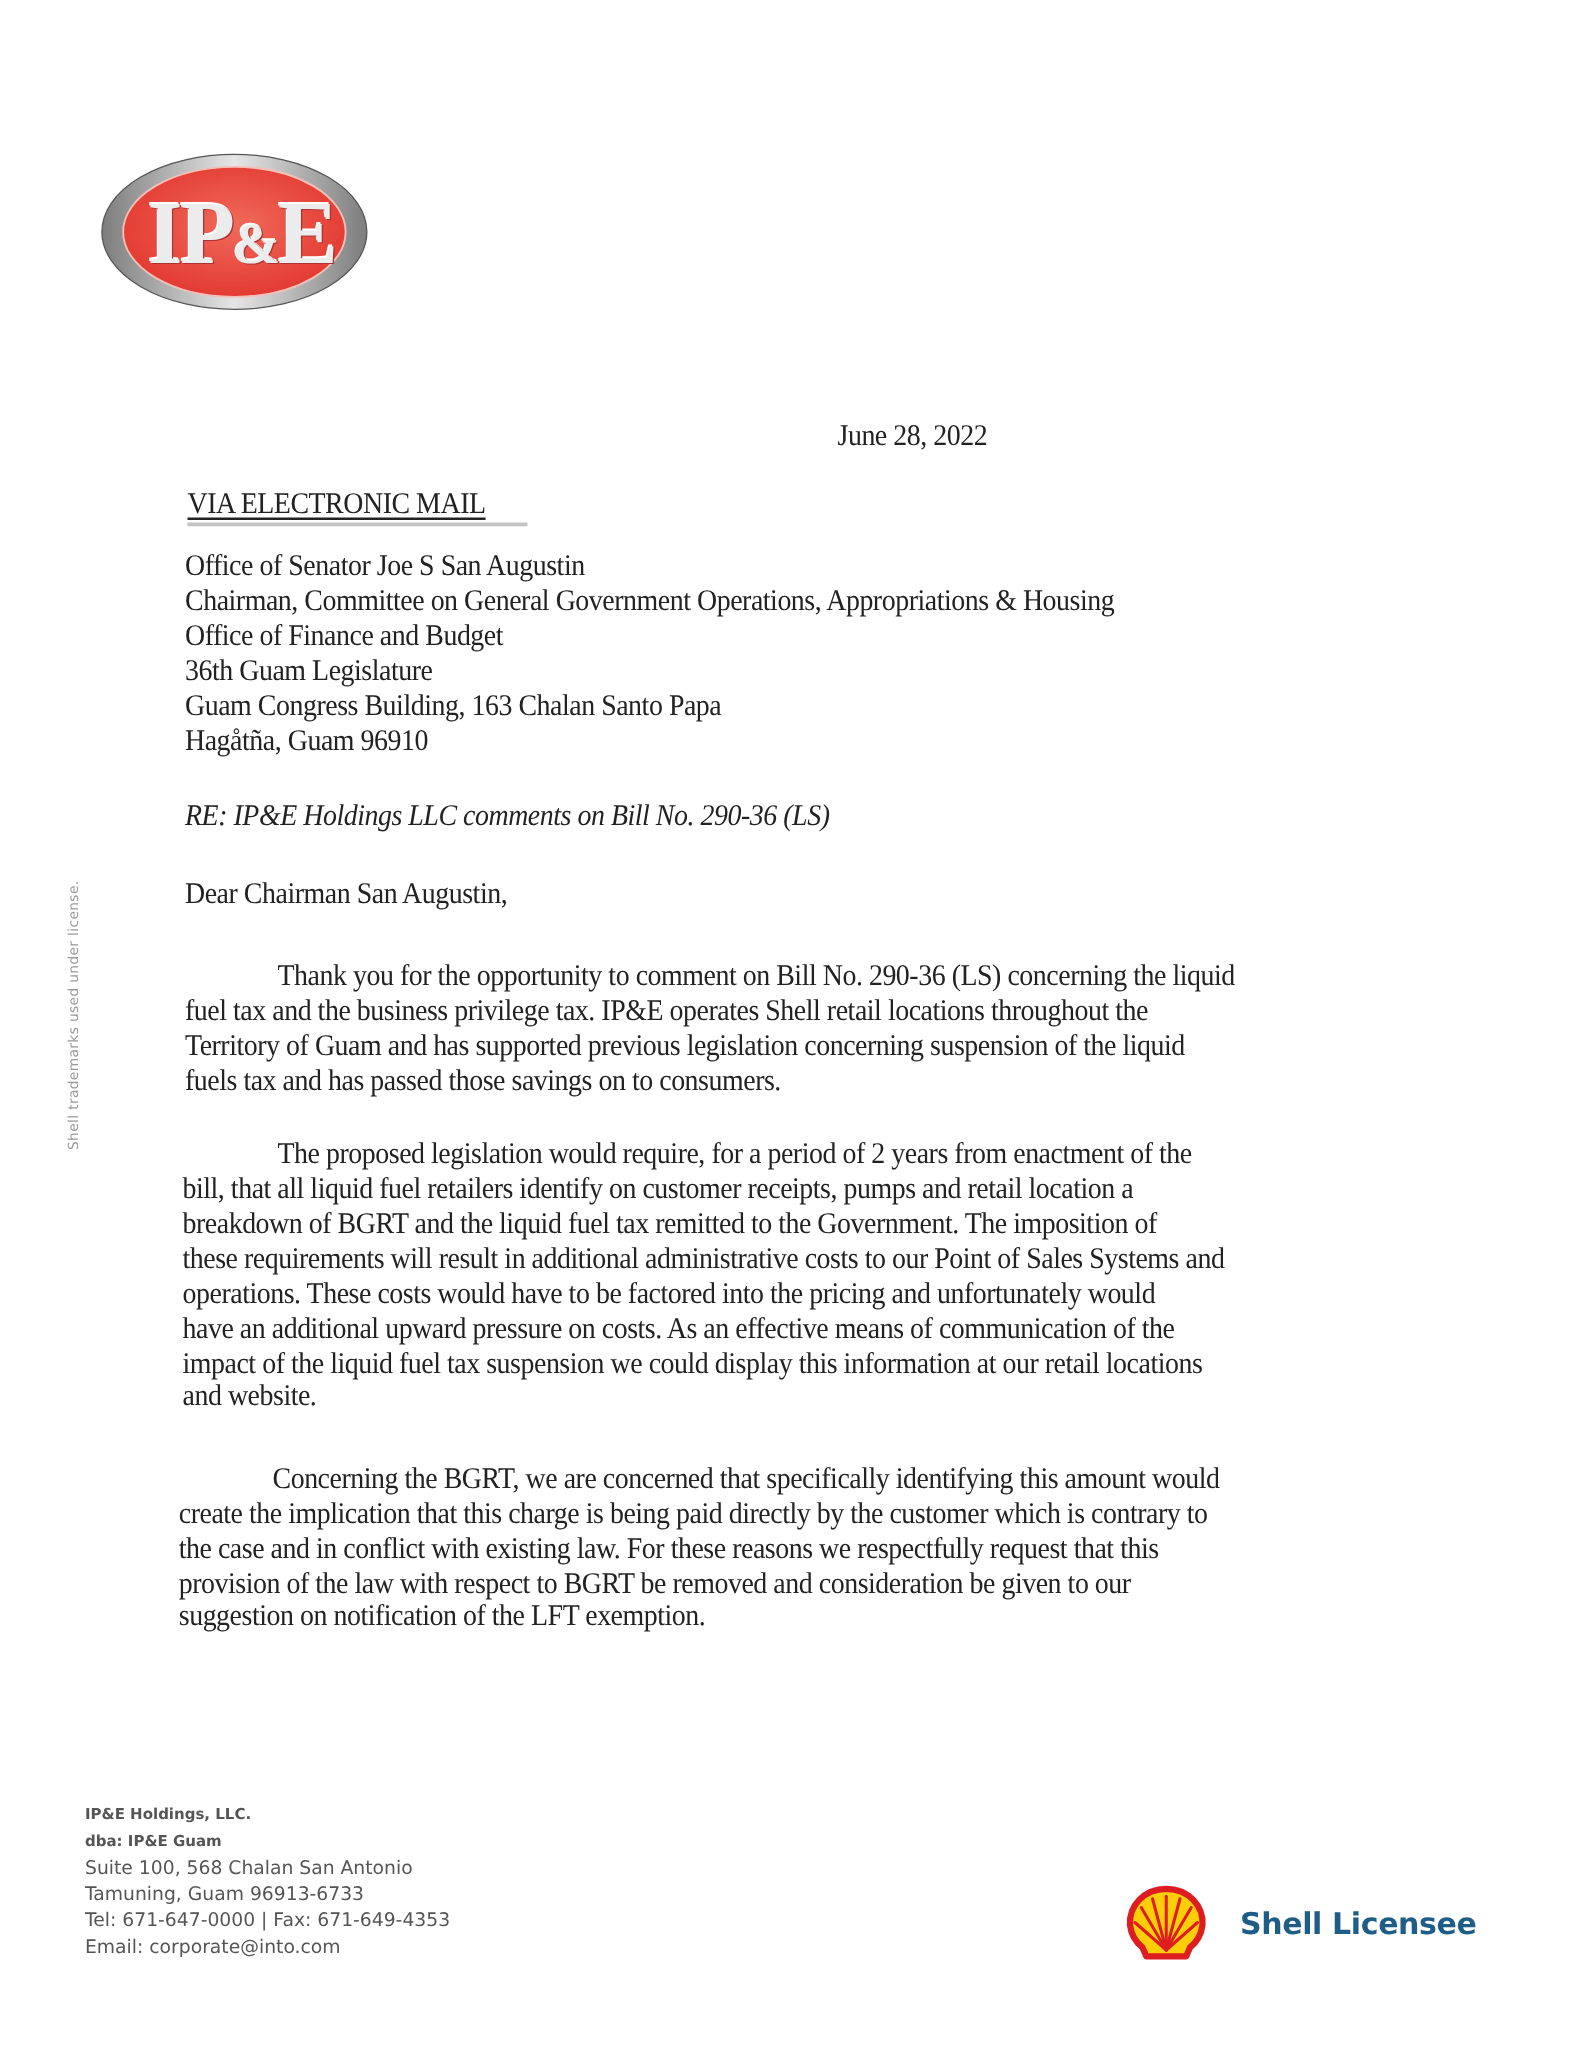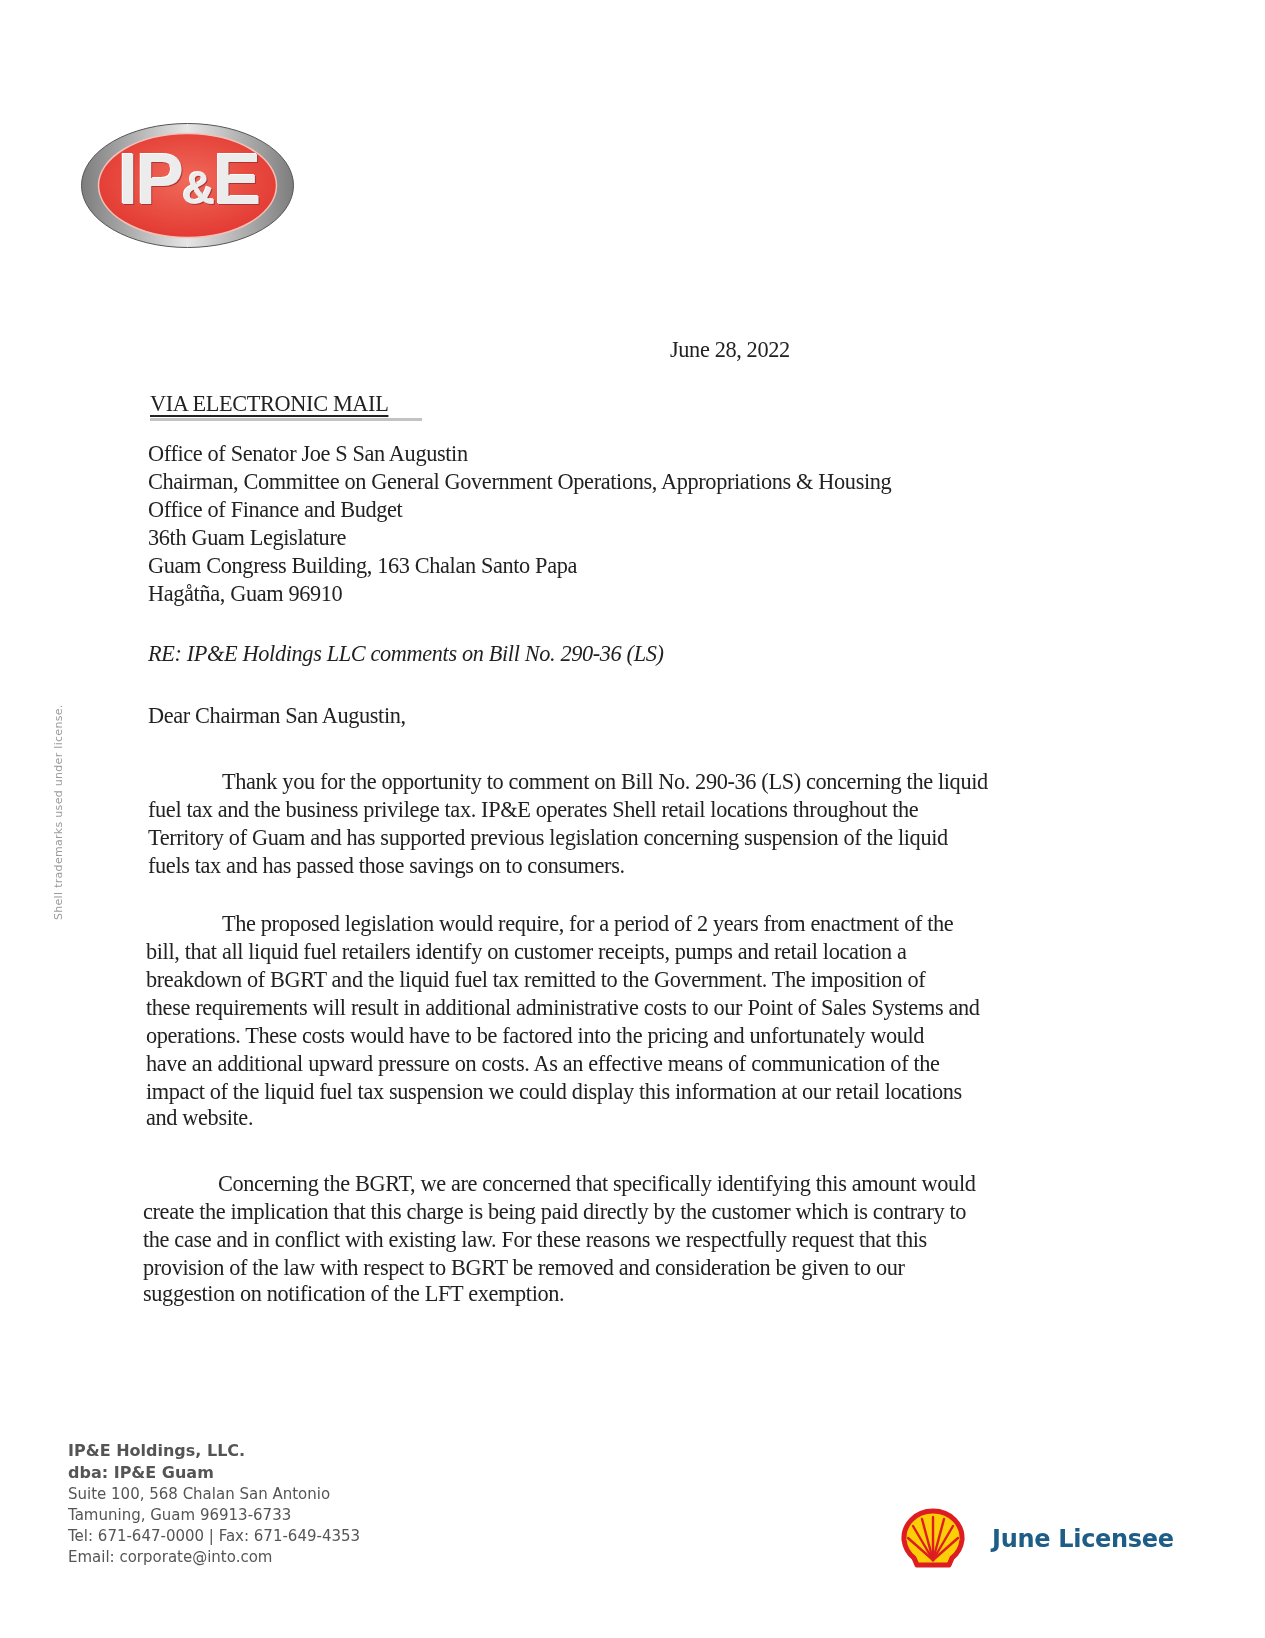--- a/index.html
+++ b/index.html
@@ -14,21 +14,21 @@
   .date { left: 670px; top: 336px; }
   .via { left: 150px; top: 390px; text-decoration: underline; text-decoration-thickness: 2px; text-underline-offset: 4px; }
   .via-shadow { position:absolute; left:150px; top:418px; width: 272px; height: 3px; background: #888; opacity: .5; }
   .re { font-style: italic; }
   .para-line { position: absolute; white-space: nowrap; }
   .side-note {
     position: absolute; left: 52px; top: 920px; transform: rotate(-90deg); transform-origin: left top;
     font-family: "DejaVu Sans", sans-serif; font-size: 11px; color: #9a9a9a; white-space: nowrap; letter-spacing: 0.3px;
   }
   .footer-left { position: absolute; left: 68px; top: 1440px; font-family: "DejaVu Sans", sans-serif; color: #5a5a5a; }
-  .footer-left .b { font-weight: bold; font-size: 16px; line-height: 22px; color: #555; }
+  .footer-left .b { font-weight: bold; font-size: 12px; line-height: 22px; color: #555; }
   .footer-left .r { font-size: 15px; line-height: 21px; color: #555; }
   .shell-wrap { position: absolute; left: 900px; top: 1508px; width: 300px; height: 70px; }
   .shell-text { position: absolute; left: 92px; top: 17px; font-family: "DejaVu Sans", sans-serif; font-weight: bold; font-size: 24px; color: #1d5d86; letter-spacing: -0.3px; }
 </style>
 </head>
 <body>
 
 <div class="abs logo">
   <svg width="215" height="127" viewBox="0 0 215 127">
     <defs>
@@ -38,21 +38,21 @@
         <stop offset="1" stop-color="#7d7d7d"></stop>
       </linearGradient>
       <radialGradient id="red" cx="0.5" cy="0.45" r="0.6">
         <stop offset="0" stop-color="#f06a5a"></stop>
         <stop offset="1" stop-color="#e2362f"></stop>
       </radialGradient>
     </defs>
     <ellipse cx="107.5" cy="63.5" rx="106" ry="62" fill="url(#ring)" stroke="#555" stroke-width="1"></ellipse>
     <ellipse cx="107.5" cy="63.5" rx="89" ry="52" fill="url(#red)" stroke="#f3c0b8" stroke-width="1.5"></ellipse>
   </svg>
-  <div class="abs" style="left:38px; top:20px; font-family:Liberation Sans, sans-serif; font-weight:bold; font-size:72px; line-height:74px; color:#ececec; letter-spacing:-2px; text-shadow: 1px 1px 0 #a33, -1px -1px 0 #fff;">
+  <div class="abs" style="left:38px; top:20px; font-family:Liberation Serif, serif; font-weight:bold; font-size:72px; line-height:88px; color:#ececec; letter-spacing:-2px; text-shadow: 1px 1px 0 #a33, -1px -1px 0 #fff;">
     <span>IP</span><span style="font-size:46px;">&amp;</span><span>E</span>
   </div>
 </div>
 
 <div class="abs serif date">June 28, 2022</div>
 
 <div class="abs serif via">VIA ELECTRONIC MAIL</div>
 <div class="via-shadow"></div>
 
 <div>
@@ -111,14 +111,14 @@
     <g stroke="#dd1d21" stroke-width="2.4" fill="none" stroke-linecap="round">
       <line x1="33" y1="52" x2="33" y2="9"></line>
       <line x1="33" y1="52" x2="22" y2="11"></line>
       <line x1="33" y1="52" x2="44" y2="11"></line>
       <line x1="33" y1="52" x2="13" y2="18"></line>
       <line x1="33" y1="52" x2="53" y2="18"></line>
       <line x1="33" y1="52" x2="8" y2="30"></line>
       <line x1="33" y1="52" x2="58" y2="30"></line>
     </g>
   </svg>
-  <div class="shell-text">June Licensee</div>
+  <div class="shell-text">Shell Licensee</div>
 </div>
 
 </body></html>

